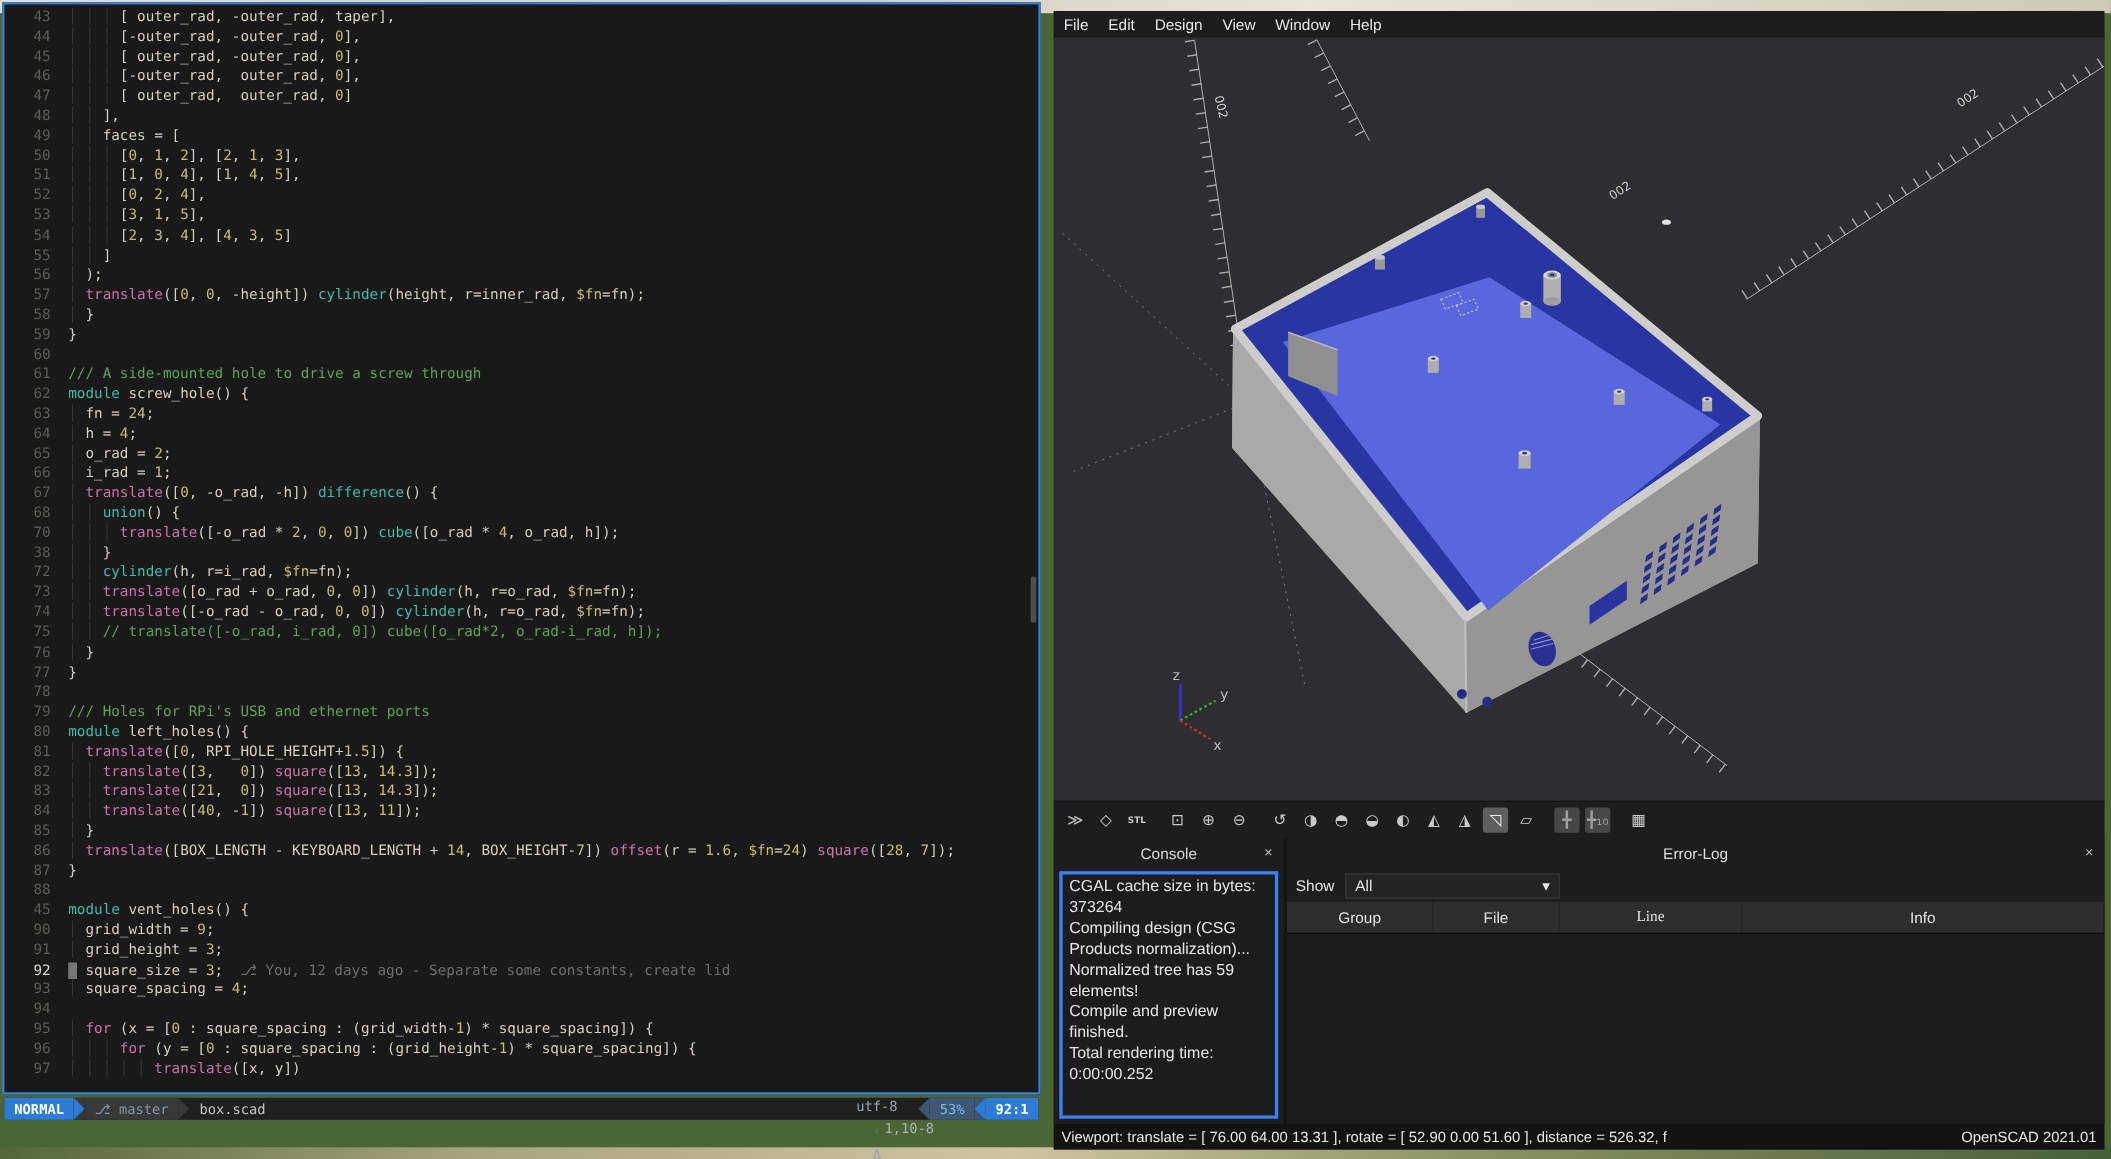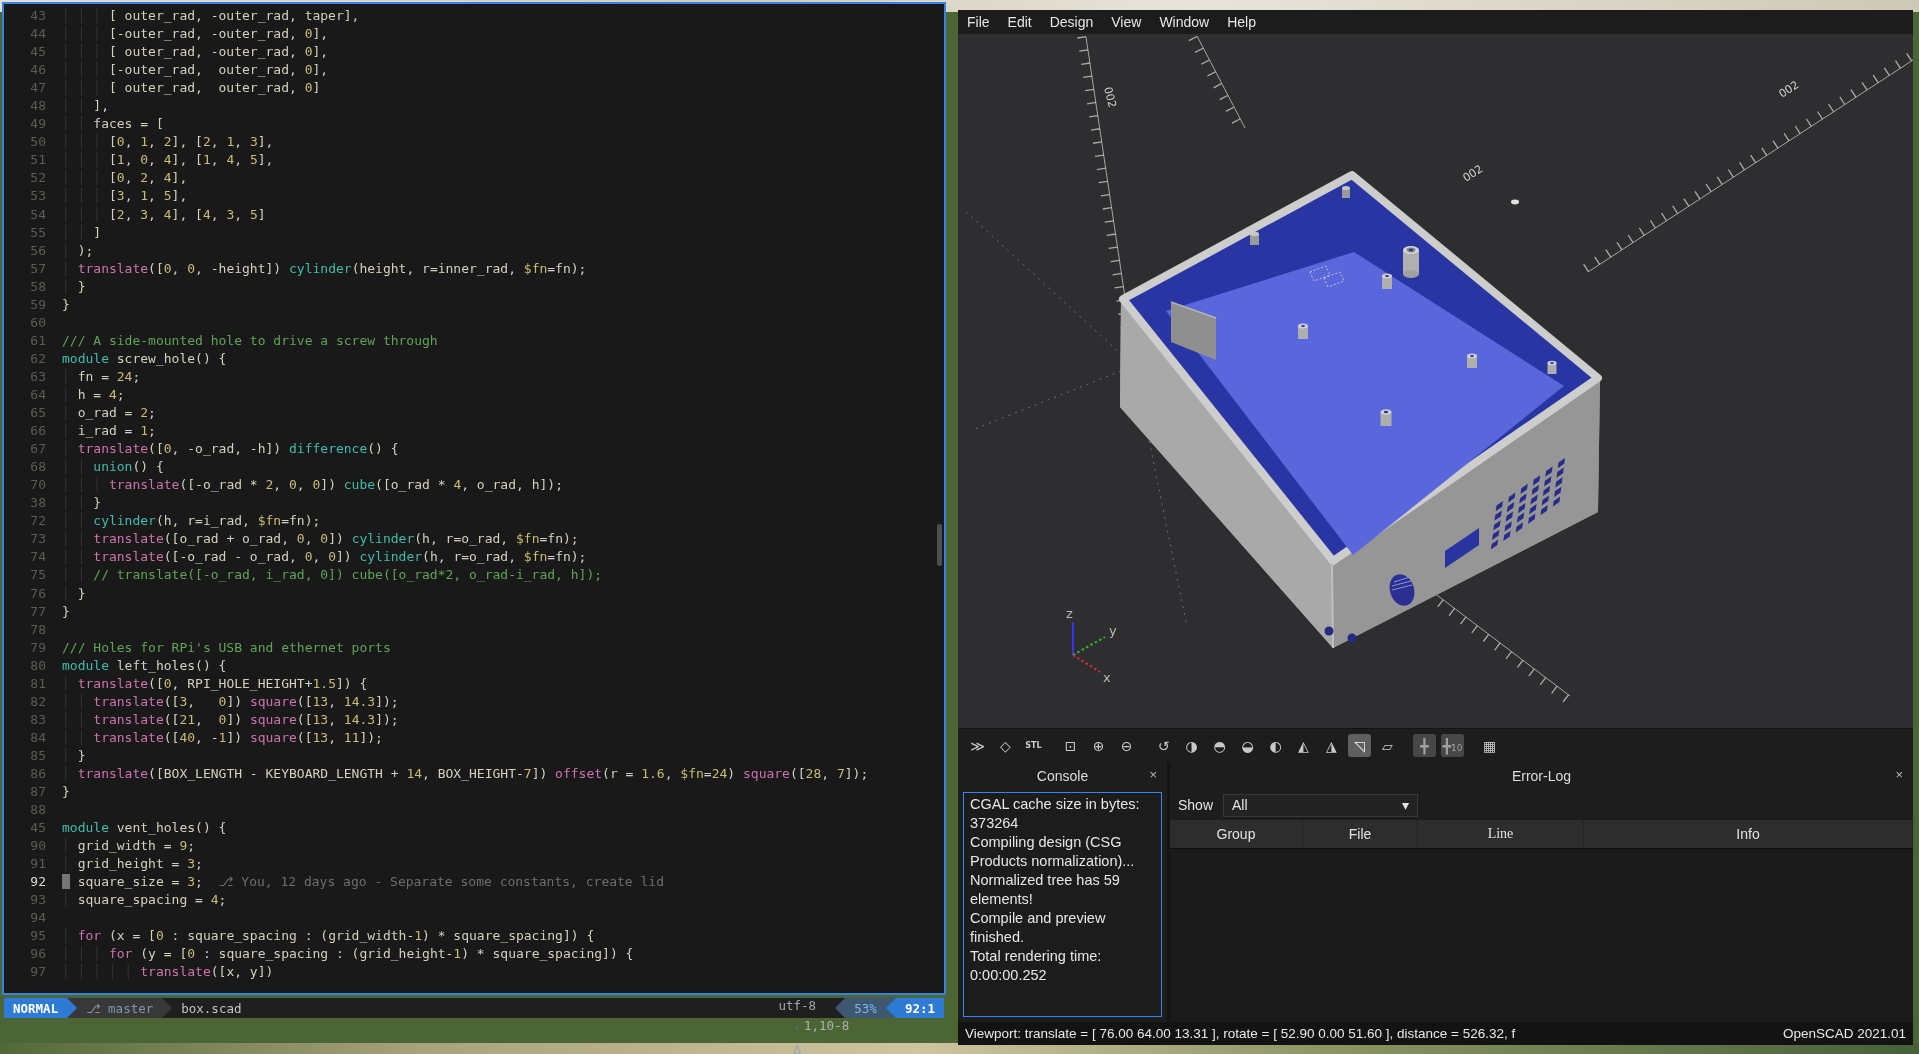--- a/index.html
+++ b/index.html
@@ -56,21 +56,21 @@
   .tb-btn.active{background:#5f5f5f;color:#efefef;}
   .tb-btn.checked{background:#474747;color:#9f9f9f;}
   .tb-stl{font-size:8px;font-weight:bold;letter-spacing:0;}
   
   #docks{position:absolute;left:0;top:752px;width:955px;height:260px;display:flex;background:#141414;}
   .dock{background:#1d1d1d;position:relative;}
   #dock-console{width:209px;margin-right:3px;}
   #dock-errorlog{flex:1;}
   .dock-title{height:28px;display:flex;align-items:center;justify-content:center;color:#dcdcdc;font-size:14px;position:relative;}
   .dock-close{position:absolute;right:10px;top:6px;color:#bbb;font-size:13px;line-height:13px;cursor:default;}
-  #console-box{position:absolute;left:5px;right:5px;top:30px;bottom:5px;border:1px solid #3b82f6;background:#1c1c1c;
+  #console-box{position:absolute;left:5px;right:5px;top:30px;bottom:5px;border:3px solid #3b82f6;background:#1c1c1c;
     color:#e6e6e6;font-size:14.5px;line-height:19px;padding:2px 6px;overflow:hidden;}
   #show-row{display:flex;align-items:center;height:30px;padding-left:8px;color:#e4e4e4;font-size:14px;gap:10px;}
   #show-combo{width:195px;height:23px;background:#232323;border:1px solid #383838;display:flex;align-items:center;
     padding:0 8px;color:#e4e4e4;font-size:14px;justify-content:space-between;box-sizing:border-box;}
   #eltable-header{display:flex;height:28px;background:#2d2d2d;color:#e2e2e2;font-size:14px;}
   .el-col{display:flex;align-items:center;justify-content:center;border-right:1px solid #242424;}
   #eltable-body{position:absolute;left:0;right:0;top:86px;bottom:0;background:#1b1b1b;border-top:1px solid #0e0e0e;}
   
   #scad-status{position:absolute;left:0;bottom:0;width:955px;height:23px;background:#131313;display:flex;align-items:center;
     color:#e8e8e8;font-size:13.5px;padding:0 7px;box-sizing:border-box;}

